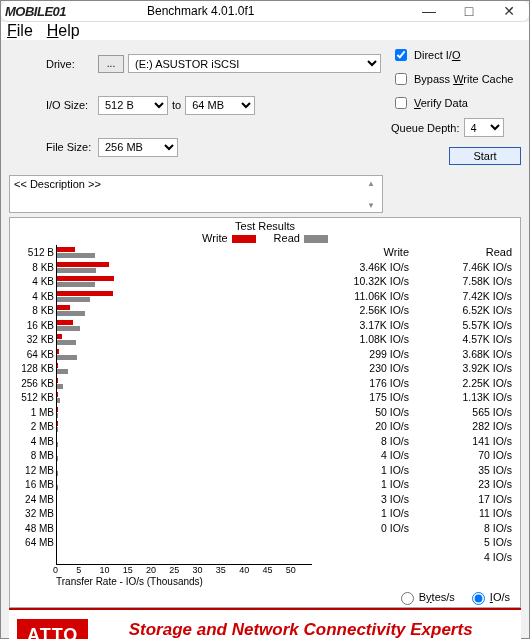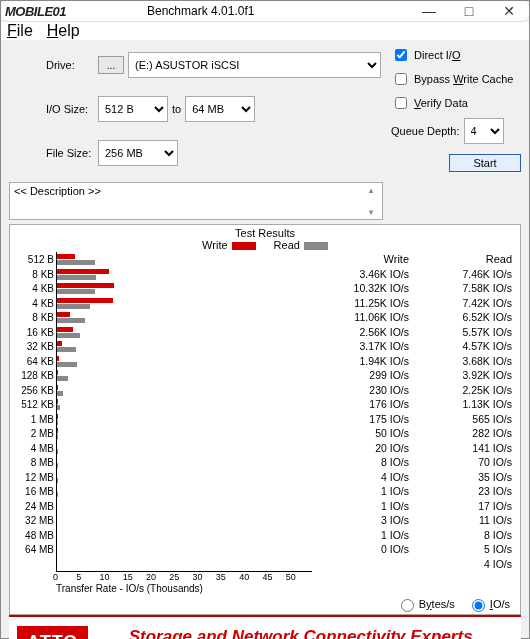--- a/index.html
+++ b/index.html
@@ -87,21 +87,21 @@
     width: 130px;
     display: flex;
     flex-direction: column;
     gap: 6px;
     font-size: 11px;
   }
   select, input[type=text] {
     font-size: 11px;
     background: #fff;
     border: 1px solid #aaa;
-    height: 26px;
+    height: 19px;
     padding: 0 2px;
   }
   .drive-row { display: flex; gap: 4px; align-items: center; }
   .btn-dots {
     width: 26px; height: 18px; border:1px solid #999; background:#e8e8e8;
     display:flex;align-items:center;justify-content:center;font-size:10px;
   }
   .iosize-row { display:flex; gap:4px; align-items:center; }
   .check-row { display:flex; align-items:center; gap:4px; }
   .check-row input { width:12px; height:12px; }
@@ -362,25 +362,24 @@
                 <div class="bar-w" style="width: 0px;"></div>
                 <div class="bar-r" style="width: 0.02032px;"></div>
               </div>
             </div>
         </div>
         <div class="data-cols">
           <div class="col" id="col-write">
               <div class="hdr">Write</div>
               <div>3.46K IO/s</div>
               <div>10.32K IO/s</div>
-              <div>11.25K IO/s</div>
               <div>11.06K IO/s</div>
               <div>2.56K IO/s</div>
               <div>3.17K IO/s</div>
-              <div>1.94K IO/s</div>
+              <div>1.08K IO/s</div>
               <div>299 IO/s</div>
               <div>230 IO/s</div>
               <div>176 IO/s</div>
               <div>175 IO/s</div>
               <div>50 IO/s</div>
               <div>20 IO/s</div>
               <div>8 IO/s</div>
               <div>4 IO/s</div>
               <div>1 IO/s</div>
               <div>1 IO/s</div>

